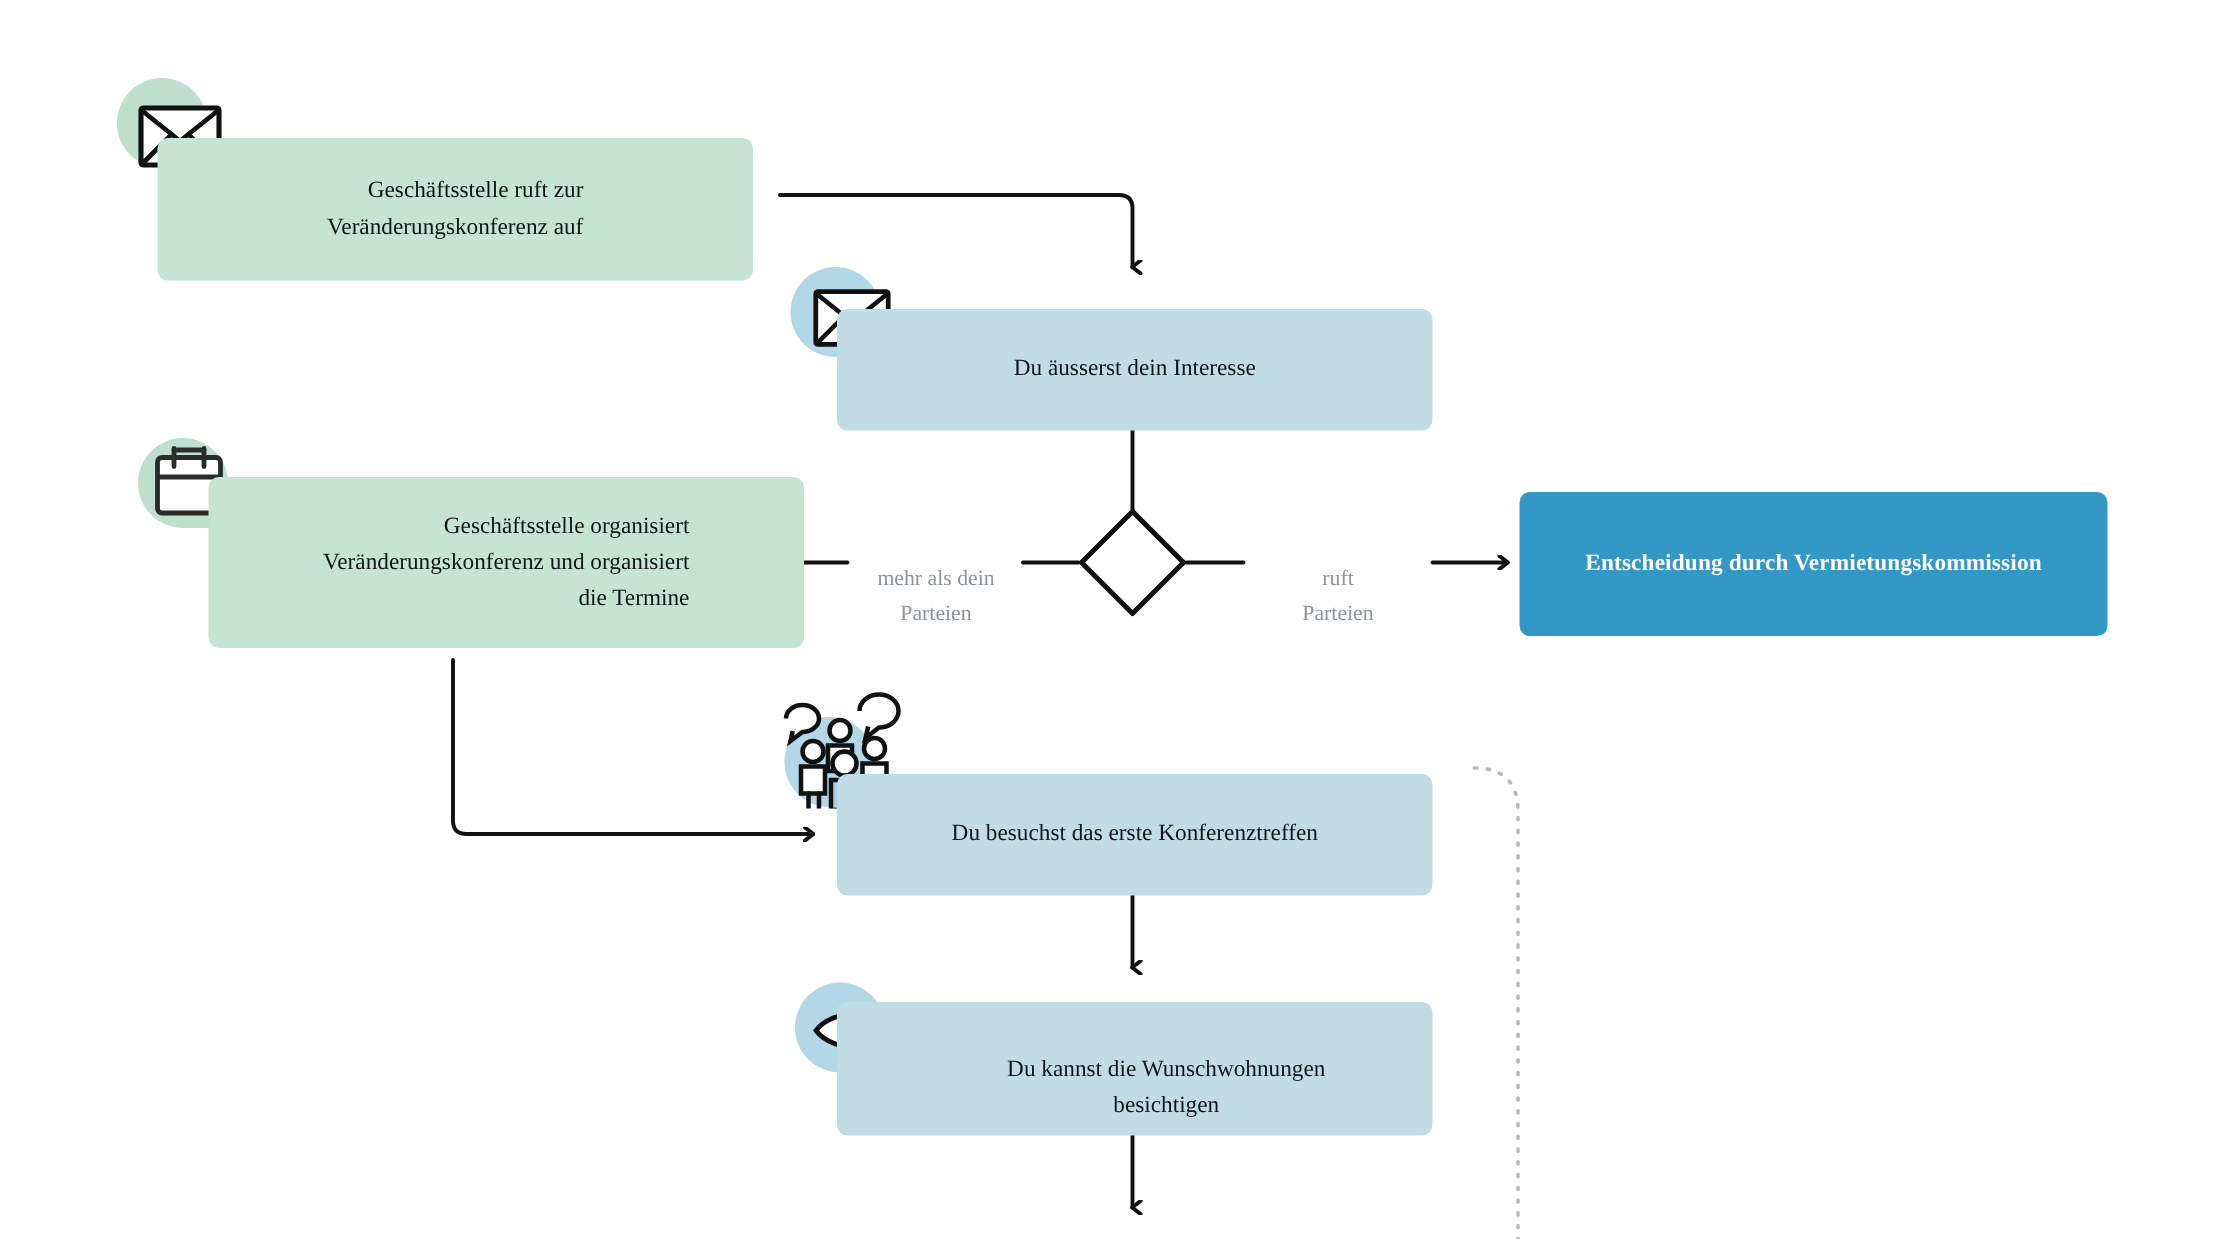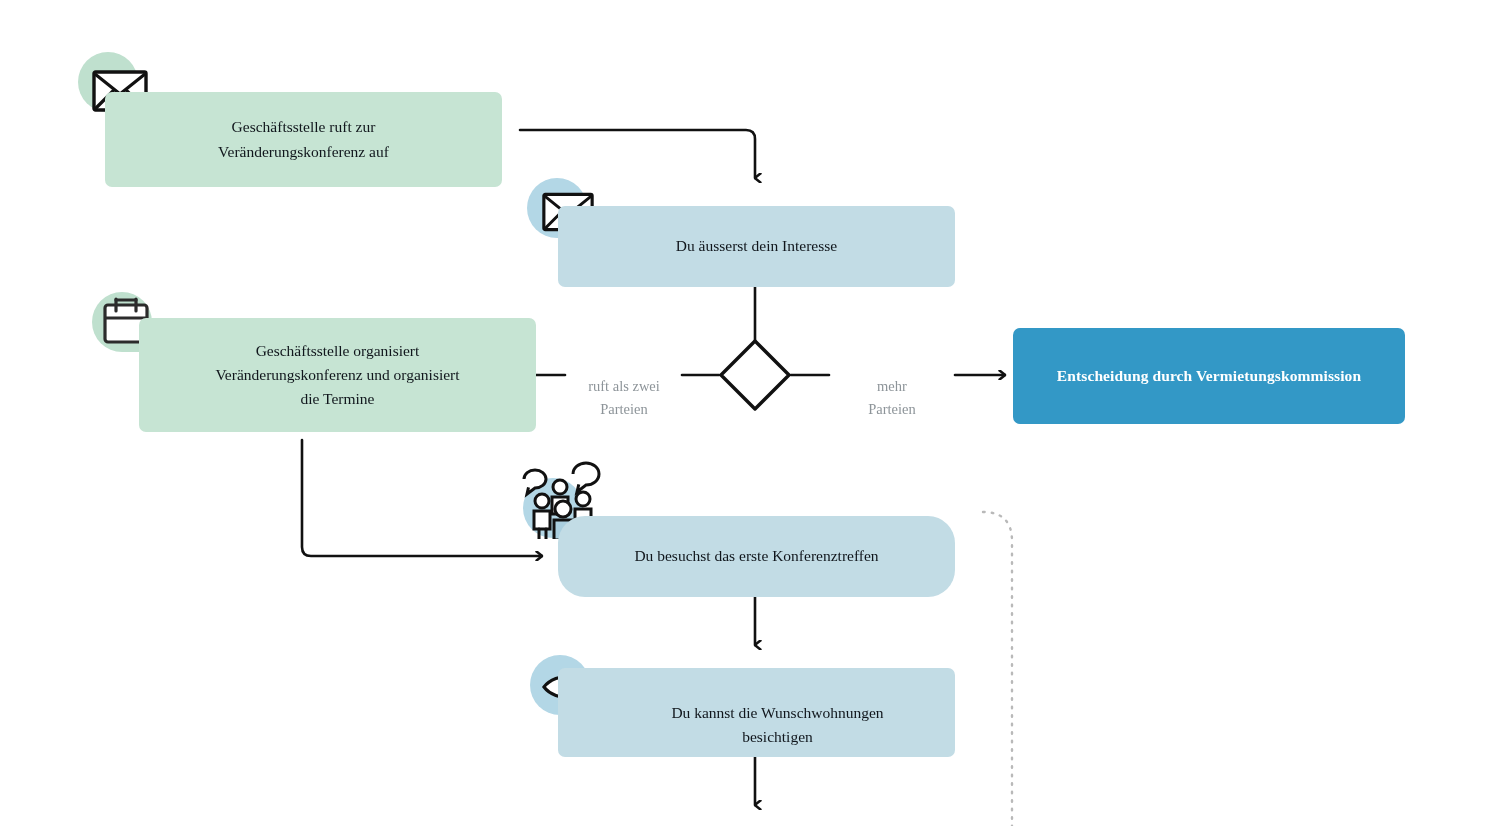--- a/index.html
+++ b/index.html
@@ -23,21 +23,21 @@
     border-radius: 7px;
     display: flex;
     align-items: center;
     justify-content: center;
     text-align: center;
     line-height: 1.55;
     font-size: 15.5px;
     color: #10161c;
     padding: 8px 14px;
   }
-  .node.green { background: #c6e4d3; }
+  .node.green { background: #c6e4d3; text-align: right; }
   .node.blue  { background: #c2dce5; }
   .node.dark  { background: #3398c6; color: #ffffff; }
   .node .t { display: block; }
   .node b { font-weight: 400; }
   .node.dark b { font-weight: 700; letter-spacing: .1px; }
 
   .blob {
     position: absolute;
     width: 60px;
     height: 60px;
@@ -144,25 +144,25 @@
   </span>
   <div class="node green" style="left:105px; top:318px; width:397px; height:114px;margin-left:34px;">
     <span>
       <span class="t"><b>Geschäftsstelle organisiert</b></span>
       <span class="t"><b>Veränderungskonferenz</b><span> und organisiert</span></span>
       <span class="t">die Termine</span>
     </span>
   </div>
 
   <div class="branch-label" style="left:565px; top:352px; width:118px;">
-    <span class="t">ruft als zwei</span>
+    <span class="t">mehr als dein</span>
     <span class="t">Parteien</span>
   </div>
   <div class="branch-label" style="left:833px; top:352px; width:118px;">
-    <span class="t">mehr</span>
+    <span class="t">ruft</span>
     <span class="t">Parteien</span>
   </div>
 
   <div class="node dark" style="left:1013px; top:328px; width:392px; height:96px;">
     <b>Entscheidung durch Vermietungskommission</b>
   </div>
 
   <div class="blob blue" style="left:523px; top:478px;"></div>
   <span class="ico" style="left:511px; top:461px;">
     <svg width="98" height="78" viewBox="0 0 98 78">
@@ -180,21 +180,21 @@
 
       <circle cx="72" cy="38" r="7" fill="#ffffff" stroke="#111111" stroke-width="3"></circle>
       <rect x="64" y="48" width="16" height="18" fill="#ffffff" stroke="#111111" stroke-width="3"></rect>
       <path d="M69,66 L69,80 M76,66 L76,80" stroke="#111111" stroke-width="3" stroke-linecap="round"></path>
 
       <circle cx="52" cy="48" r="8" fill="#ffffff" stroke="#111111" stroke-width="3"></circle>
       <rect x="43" y="59" width="18" height="20" fill="#aacfdf" stroke="#111111" stroke-width="3"></rect>
       <path d="M49,79 L49,95 M56,79 L56,95" stroke="#111111" stroke-width="3" stroke-linecap="round"></path>
     </svg>
   </span>
-  <div class="node blue" style="left:558px; top:516px; width:397px; height:81px;border-radius:27px;">
+  <div class="node blue" style="left:558px; top:516px; width:397px; height:81px;">
     <span>
       <span>Du besuchst das </span><b>erste Konferenztreffen</b>
     </span>
   </div>
 
   <div class="blob blue" style="left:530px; top:655px;"></div>
   <span class="ico" style="left:541px; top:669px;">
     <svg width="62" height="36" viewBox="0 0 62 36">
       <path d="M3,18 C14,3 48,3 59,18 C48,33 14,33 3,18 Z" fill="#ffffff" stroke="#111111" stroke-width="3.2"></path>
       <circle cx="33" cy="18" r="11" fill="#111111"></circle>

